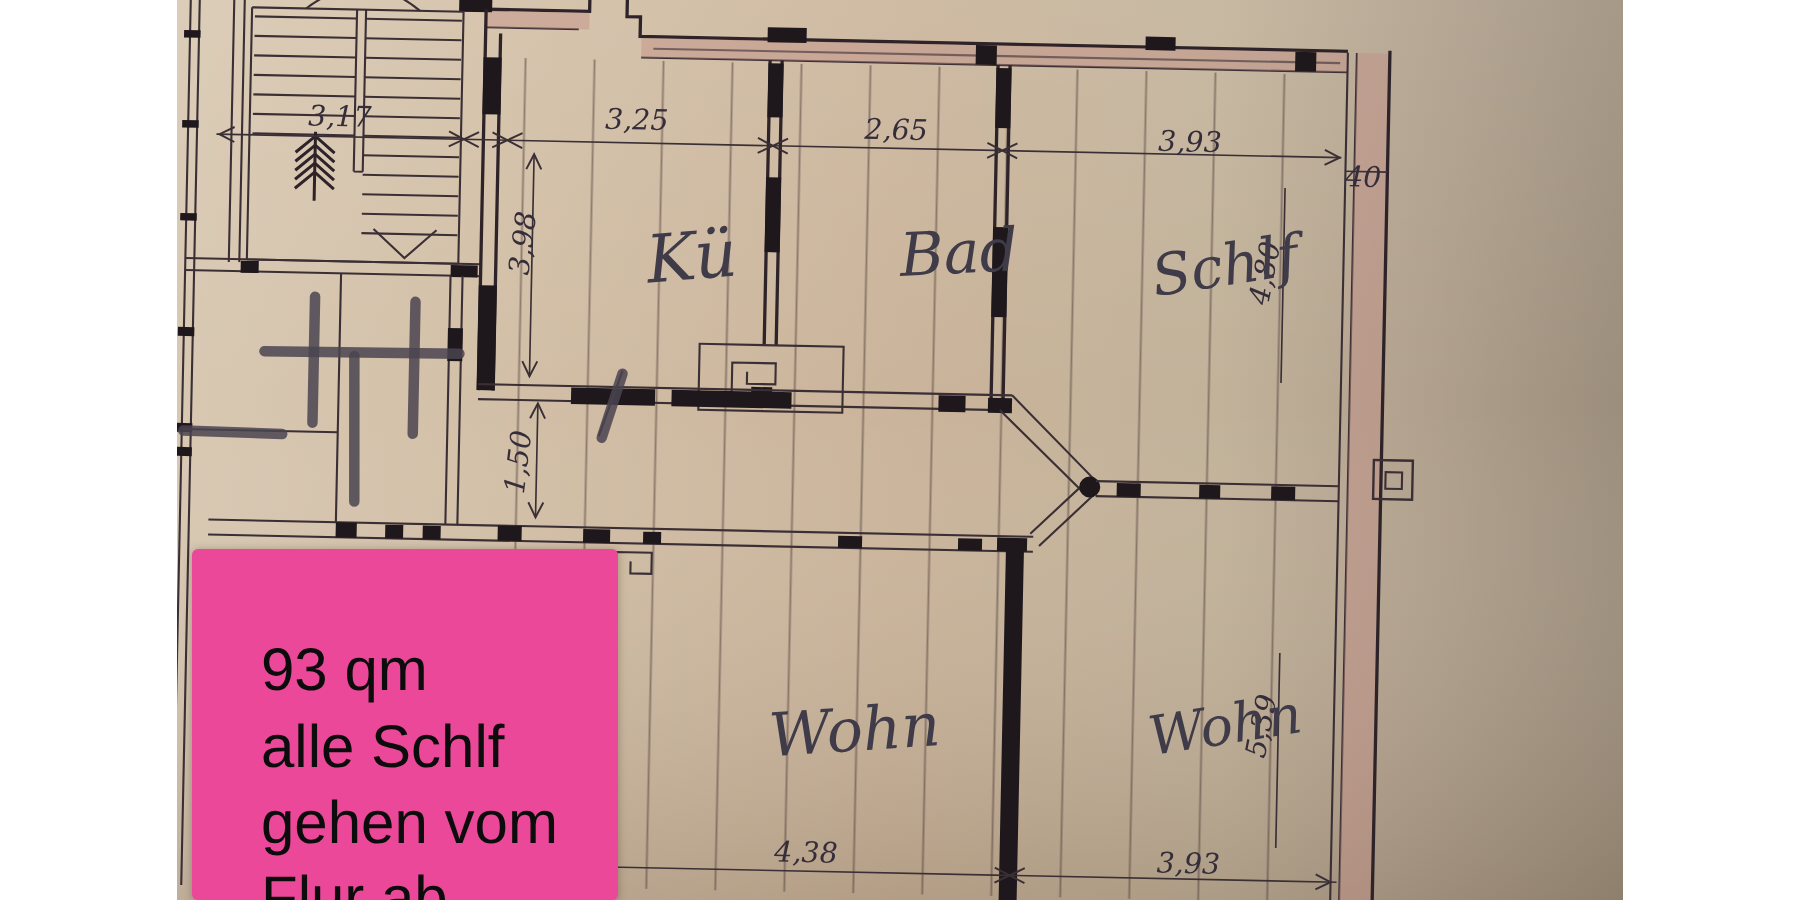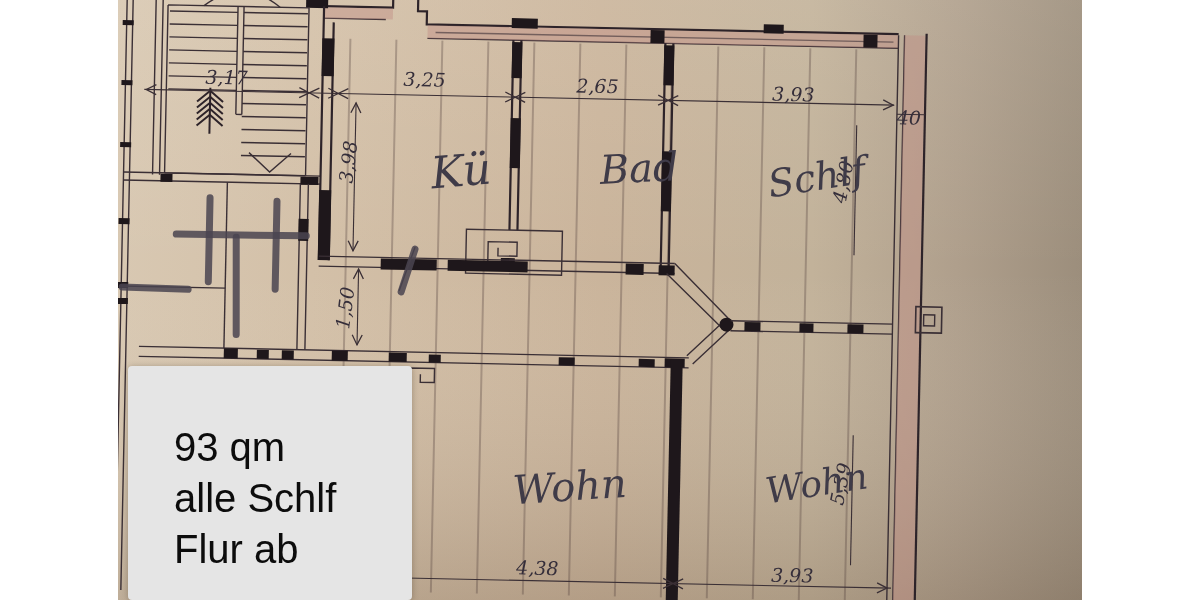--- a/index.html
+++ b/index.html
@@ -7,21 +7,21 @@
          font-family:"Liberation Sans",sans-serif;}
   #plan-svg{position:absolute;left:0;top:0;}
   .ink{stroke:#3a2f35;stroke-width:1.4;fill:none;}
   .wall{stroke:#2d2329;stroke-width:2.2;fill:none;}
   .heavy{fill:#1e171b;stroke:none;}
   .pink{fill:#c08f85;opacity:.45;stroke:none;}
   .dim{stroke:#3a2f35;stroke-width:1.1;fill:none;}
   .dimtxt{font-family:"DejaVu Serif",serif;font-style:italic;font-size:19px;fill:#352e3a;}
   .roomtxt{font-family:"DejaVu Serif",serif;font-style:italic;fill:#3f3b48;}
   .pencil{stroke:#4a4450;stroke-width:7;stroke-linecap:round;fill:none;opacity:.85;}
-  #note-box{position:absolute;left:128px;top:366px;width:284px;height:234px;background:#e5e5e5;
+  #note-box{position:absolute;left:128px;top:366px;width:284px;height:234px;background:#ec4899;
             border-radius:4px;box-shadow:0 1px 6px rgba(60,45,30,.35);overflow:hidden;
             padding:56px 0 0 46px;box-sizing:border-box;}
   .note-line{font-size:40px;line-height:1.27;color:#0c0c0c;white-space:nowrap;}
 </style>
 </head>
 <body>
 
 <div id="stage">
 
 <svg id="plan-svg" width="1200" height="600" viewBox="0 0 1200 600">
@@ -215,16 +215,17 @@
       <text class="roomtxt" x="768" y="194" font-size="38" transform="rotate(-10 768 194)">Schlf</text>
       <text class="roomtxt" x="518" y="506" font-size="40" transform="rotate(-5 518 506)">Wohn</text>
       <text class="roomtxt" x="772" y="500" font-size="36" transform="rotate(-10 772 500)">Wohn</text>
     </g>
   </g>
 </svg>
 
 <div id="note-box">
   <div class="note-line">93 qm</div>
   <div class="note-line">alle Schlf</div>
+  <div class="note-line">gehen vom</div>
   <div class="note-line">Flur ab</div>
 </div>
 
 </div>
 
 </body></html>

